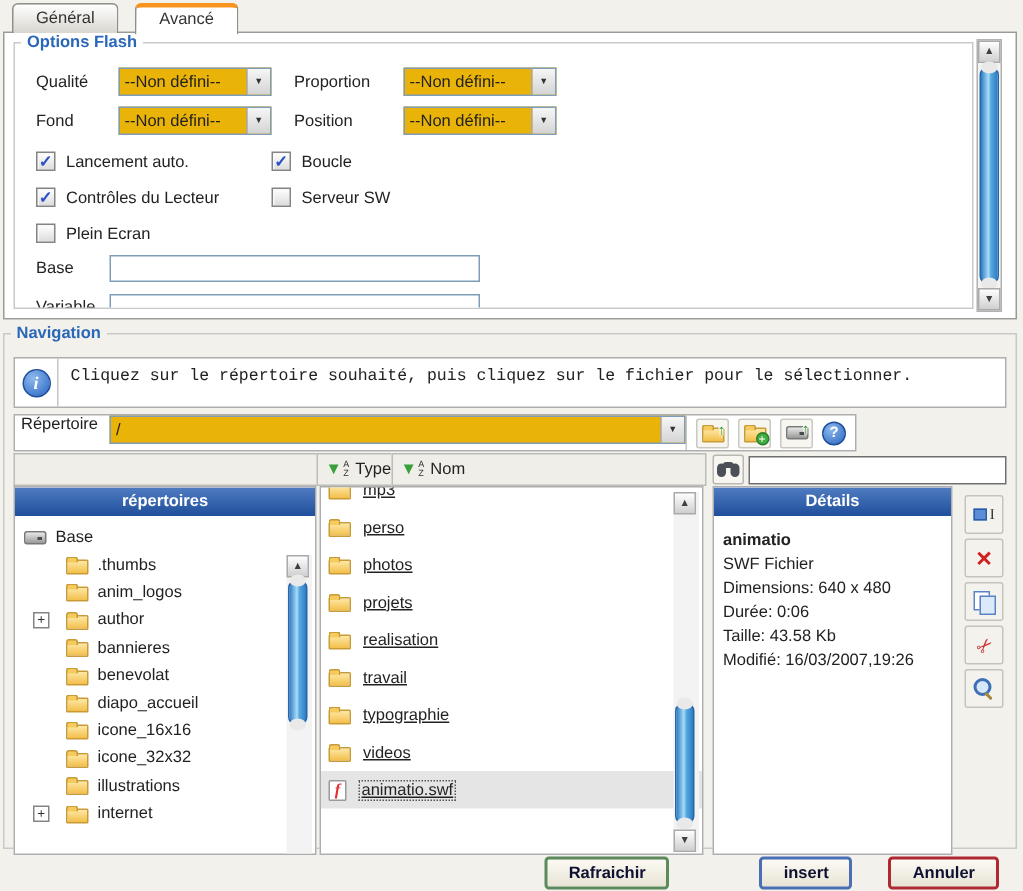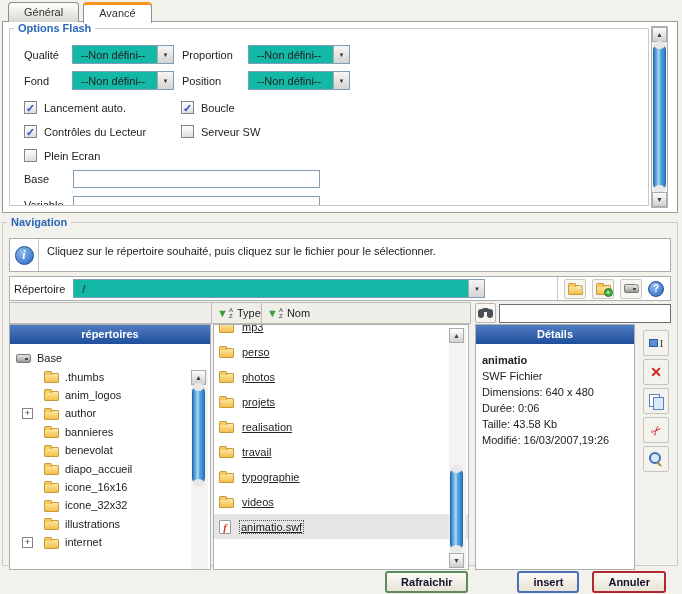--- a/index.html
+++ b/index.html
@@ -6,21 +6,21 @@
   html,body { width:682px; height:594px; }
   body {
     position: relative;
     background: #f2f1eb;
     font-family: "Liberation Sans", sans-serif;
     font-size: 11px;
     color: #222;
     overflow: hidden;
   }
   
-  .tabs-row { position:absolute; top:2px; left:8px; display:flex; gap:4px; z-index:5; }
+  .tabs-row { position:absolute; top:2px; left:8px; display:flex; gap:11px; z-index:5; }
   .tab {
     height:20px; padding:3px 15px 0 15px;
     border:1px solid #8f8f8b; border-bottom:none;
     border-radius:4px 4px 0 0;
     background:linear-gradient(#ffffff,#d8d6ce);
     color:#333; cursor:default;
   }
   .tab.active {
     background:#ffffff;
     border-top:3px solid #f7941d;
@@ -33,26 +33,26 @@
     position:absolute; left:2px; top:21px; width:676px; height:192px;
     background:#fff; border:1px solid #9a9a96; z-index:1;
   }
   fieldset { border:1px solid #c9c9c9; }
   legend { color:#2a67b8; font-weight:bold; padding:0 4px; margin-left:4px; }
   .options-fieldset {
     position:absolute; left:6px; top:0px; width:640px; height:184px;
     background:#fff; overflow:hidden;
   }
   .opt-content { position:relative; padding:4px 8px 0 14px; }
-  .opt-row { display:flex; align-items:center; margin-top:7px; }
+  .opt-row { display:flex; align-items:center; margin-top:7px;gap:7px; }
   .opt-label1 { width:48px; }
   .opt-label2 { width:66px; margin-left:8px; }
   .fake-select {
-    width:102px; height:19px; background:#14b8a6; border:1px solid #7f9db9;
-    display:flex; align-items:center; position:relative; padding-left:8px;
+    width:102px; height:19px; background:#eab308; border:1px solid #7f9db9;
+    display:flex; align-items:center; position:relative; padding-left:3px;
   }
   .fake-select .sel-arrow {
     position:absolute; right:0; top:0; width:16px; height:100%;
     background:linear-gradient(#f6f6f6,#d4d4d4); border-left:1px solid #a8a8a8;
     display:flex; align-items:center; justify-content:center;
     font-size:6px; color:#333;
   }
   .fake-select .sel-value { padding-right:16px; white-space:nowrap; overflow:hidden; }
   .cb-row { display:flex; align-items:center; margin-top:11px; }
   .checkbox {
@@ -108,26 +108,26 @@
     width:29px; border-right:1px solid #c6c6c6;
     display:flex; align-items:center; justify-content:center;
   }
   .icon-info {
     width:19px; height:19px; border-radius:50%;
     background:radial-gradient(circle at 35% 30%, #8cb9ee, #2a64c0);
     border:1px solid #1d4f9a; color:#fff;
     font:italic bold 12px "Liberation Serif", serif;
     display:flex; align-items:center; justify-content:center;
   }
-  .info-text { padding:6px 8px; }
+  .info-text { padding:6px 8px;font-family:Liberation Mono, monospace; }
   
   .rep-row {
-    position:absolute; left:6px; top:48px; width:662px; height:25px;
+    position:absolute; left:6px; top:48px; width:562px; height:25px;
     background:#fff; border:1px solid #aeaeae;
-    display:flex; align-items:center;
+    display:flex; 
   }
   .rep-label { padding:0 8px 0 4px; }
   .dir-select { width:412px; height:19px; }
   .rep-icons {
     margin-left:auto; display:flex; align-items:center; gap:6px;
     border-left:1px solid #c6c6c6; height:100%; padding:0 6px;
   }
   .mini-btn {
     width:22px; height:20px; display:flex; align-items:center; justify-content:center;
     border:1px solid #c9c8c2; border-radius:2px; background:#f7f6f0; position:relative;
@@ -234,21 +234,21 @@
   .icon-copy::before, .icon-copy::after { content:""; position:absolute; width:9px; height:11px; border:1px solid #5b82c4; }
   .icon-copy::before { left:0; top:0; background:#fff; }
   .icon-copy::after { left:4px; top:3px; background:#dce9fa; }
   .icon-cut { color:#cc3333; font-size:13px; transform:rotate(-45deg); }
   .icon-zoom { position:relative; width:14px; height:14px; }
   .icon-zoom::before { content:""; position:absolute; left:0; top:0; width:8px; height:8px; border:2px solid #3f6fb5;
     border-radius:50%; background:#d6e8fa; }
   .icon-zoom::after { content:""; position:absolute; right:1px; bottom:1px; width:6px; height:2px; background:#a8853f;
     transform:rotate(45deg); border-radius:1px; }
   
-  .buttons-row { position:absolute; right:16px; top:571px; display:flex; gap:13px; }
+  .buttons-row { position:absolute; right:16px; top:571px; display:flex; gap:24px; }
   .btn {
     height:22px; padding:0 14px; border-radius:3px;
     background:linear-gradient(#fcfaf4,#e7e3d5);
     font-family:"Liberation Sans",sans-serif; font-size:11px; font-weight:bold; color:#101030;
     cursor:pointer;
   }
   .btn-green { border:2px solid #5c8a5c; }
   .btn-blue { border:2px solid #4a6fb5;margin-left:36px; }
   .btn-red { border:2px solid #b02832; }
 </style>

